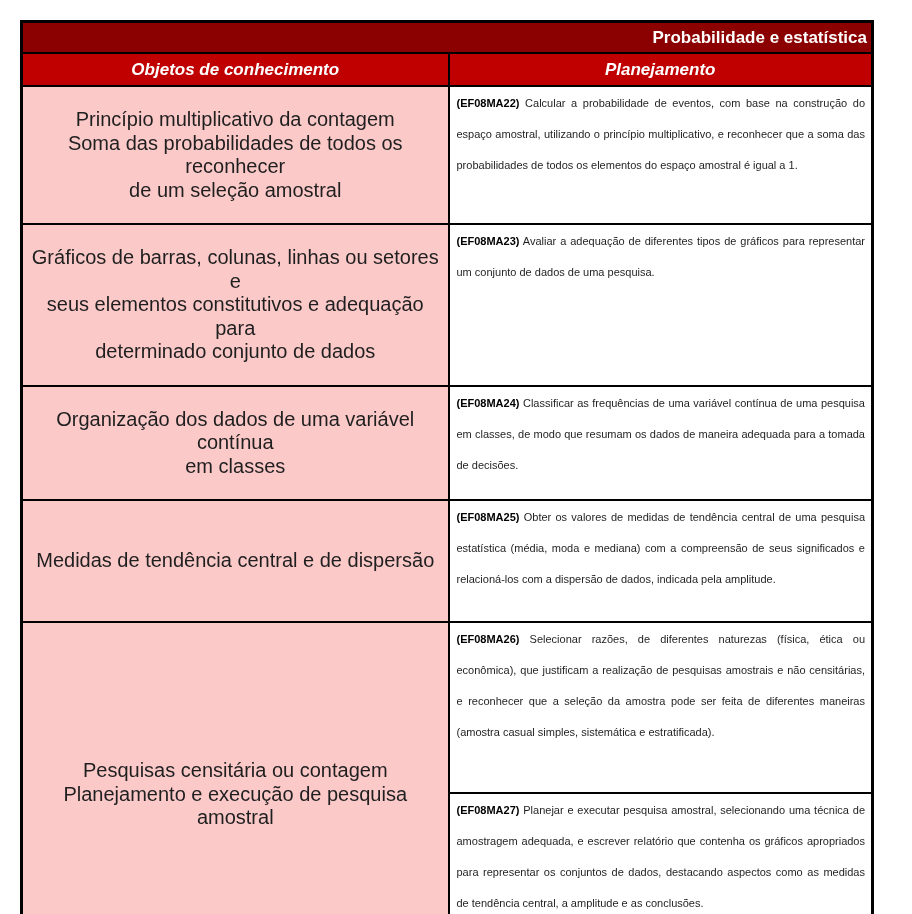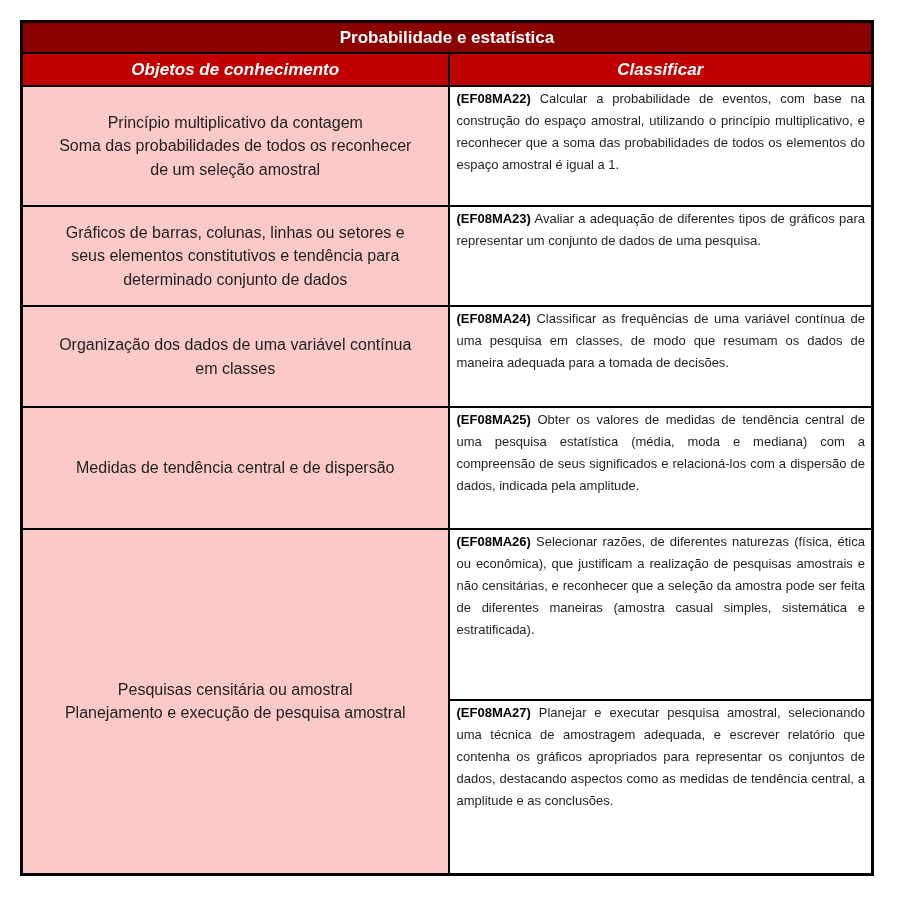--- a/index.html
+++ b/index.html
@@ -26,50 +26,50 @@
   .bncc th,.bncc td{
     border:2px solid var(--border);
     overflow:hidden;
   }
   col.c-objeto{width:427px;}
   col.c-hab{width:424px;}
   tr.title-row th{
     background:var(--header-bg);
     color:var(--header-text);
     font-size:17px;font-weight:bold;
-    height:27px;text-align:center;
+    height:27px;text-align:right;
     padding:1px 4px;
   }
   tr.head-row th{
     background:var(--subheader-bg);
     color:var(--header-text);
     font-size:17px;font-weight:bold;
     height:29px;text-align:center;
     padding:1px 4px;
     font-style:italic;
   }
   td.objeto{
     background:var(--objeto-bg);
     text-align:center;
     vertical-align:middle;
-    font-size:16px;
+    font-size:20px;
     line-height:23.5px;
-    padding:3px 8px;
+    padding:21px 8px;
   }
   td.objeto .line{display:block;}
   td.hab{
     background:#ffffff;
     vertical-align:top;
     padding:1px 6px 2px 7px;
   }
   td.hab p{
     margin:0;
     text-align:justify;
-    font-size:13px;
-    line-height:22px;
+    font-size:11px;
+    line-height:31px;
   }
   td.hab strong{font-weight:bold;color:#000;}
   tr.r1{height:120px;}
   tr.r2{height:100px;}
   tr.r3{height:101px;}
   tr.r4{height:122px;}
   tr.r5{height:171px;}
   tr.r6{height:174px;}
 </style>
 </head>
@@ -79,38 +79,38 @@
   <colgroup>
     <col class="c-objeto">
     <col class="c-hab">
   </colgroup>
   <thead>
     <tr class="title-row">
       <th colspan="2">Probabilidade e estatística</th>
     </tr>
     <tr class="head-row">
       <th>Objetos de conhecimento</th>
-      <th>Classificar</th>
+      <th>Planejamento</th>
     </tr>
   </thead>
   <tbody>
     <tr class="r1">
       <td class="objeto">
         <span class="line">Princípio multiplicativo da contagem</span>
         <span class="line">Soma das probabilidades de todos os reconhecer</span>
         <span class="line">de um seleção amostral</span>
       </td>
       <td class="hab">
         <p><strong>(EF08MA22)</strong> <span>Calcular a probabilidade de eventos, com base na construção do espaço amostral, utilizando o princípio multiplicativo, e reconhecer que a soma das probabilidades de todos os elementos do espaço amostral é igual a 1.</span></p>
       </td>
     </tr>
     <tr class="r2">
       <td class="objeto">
         <span class="line">Gráficos de barras, colunas, linhas ou setores e</span>
-        <span class="line">seus elementos constitutivos e tendência para</span>
+        <span class="line">seus elementos constitutivos e adequação para</span>
         <span class="line">determinado conjunto de dados</span>
       </td>
       <td class="hab">
         <p><strong>(EF08MA23)</strong> <span>Avaliar a adequação de diferentes tipos de gráficos para representar um conjunto de dados de uma pesquisa.</span></p>
       </td>
     </tr>
     <tr class="r3">
       <td class="objeto">
         <span class="line">Organização dos dados de uma variável contínua</span>
         <span class="line">em classes</span>
@@ -122,21 +122,21 @@
     <tr class="r4">
       <td class="objeto">
         <span class="line">Medidas de tendência central e de dispersão</span>
       </td>
       <td class="hab">
         <p><strong>(EF08MA25)</strong> <span>Obter os valores de medidas de tendência central de uma pesquisa estatística (média, moda e mediana) com a compreensão de seus significados e relacioná-los com a dispersão de dados, indicada pela amplitude.</span></p>
       </td>
     </tr>
     <tr class="r5">
       <td class="objeto" rowspan="2">
-        <span class="line">Pesquisas censitária ou amostral</span>
+        <span class="line">Pesquisas censitária ou contagem</span>
         <span class="line">Planejamento e execução de pesquisa amostral</span>
       </td>
       <td class="hab">
         <p><strong>(EF08MA26)</strong> <span>Selecionar razões, de diferentes naturezas (física, ética ou econômica), que justificam a realização de pesquisas amostrais e não censitárias, e reconhecer que a seleção da amostra pode ser feita de diferentes maneiras (amostra casual simples, sistemática e estratificada).</span></p>
       </td>
     </tr>
     <tr class="r6">
       <td class="hab">
         <p><strong>(EF08MA27)</strong> <span>Planejar e executar pesquisa amostral, selecionando uma técnica de amostragem adequada, e escrever relatório que contenha os gráficos apropriados para representar os conjuntos de dados, destacando aspectos como as medidas de tendência central, a amplitude e as conclusões.</span></p>
       </td>

